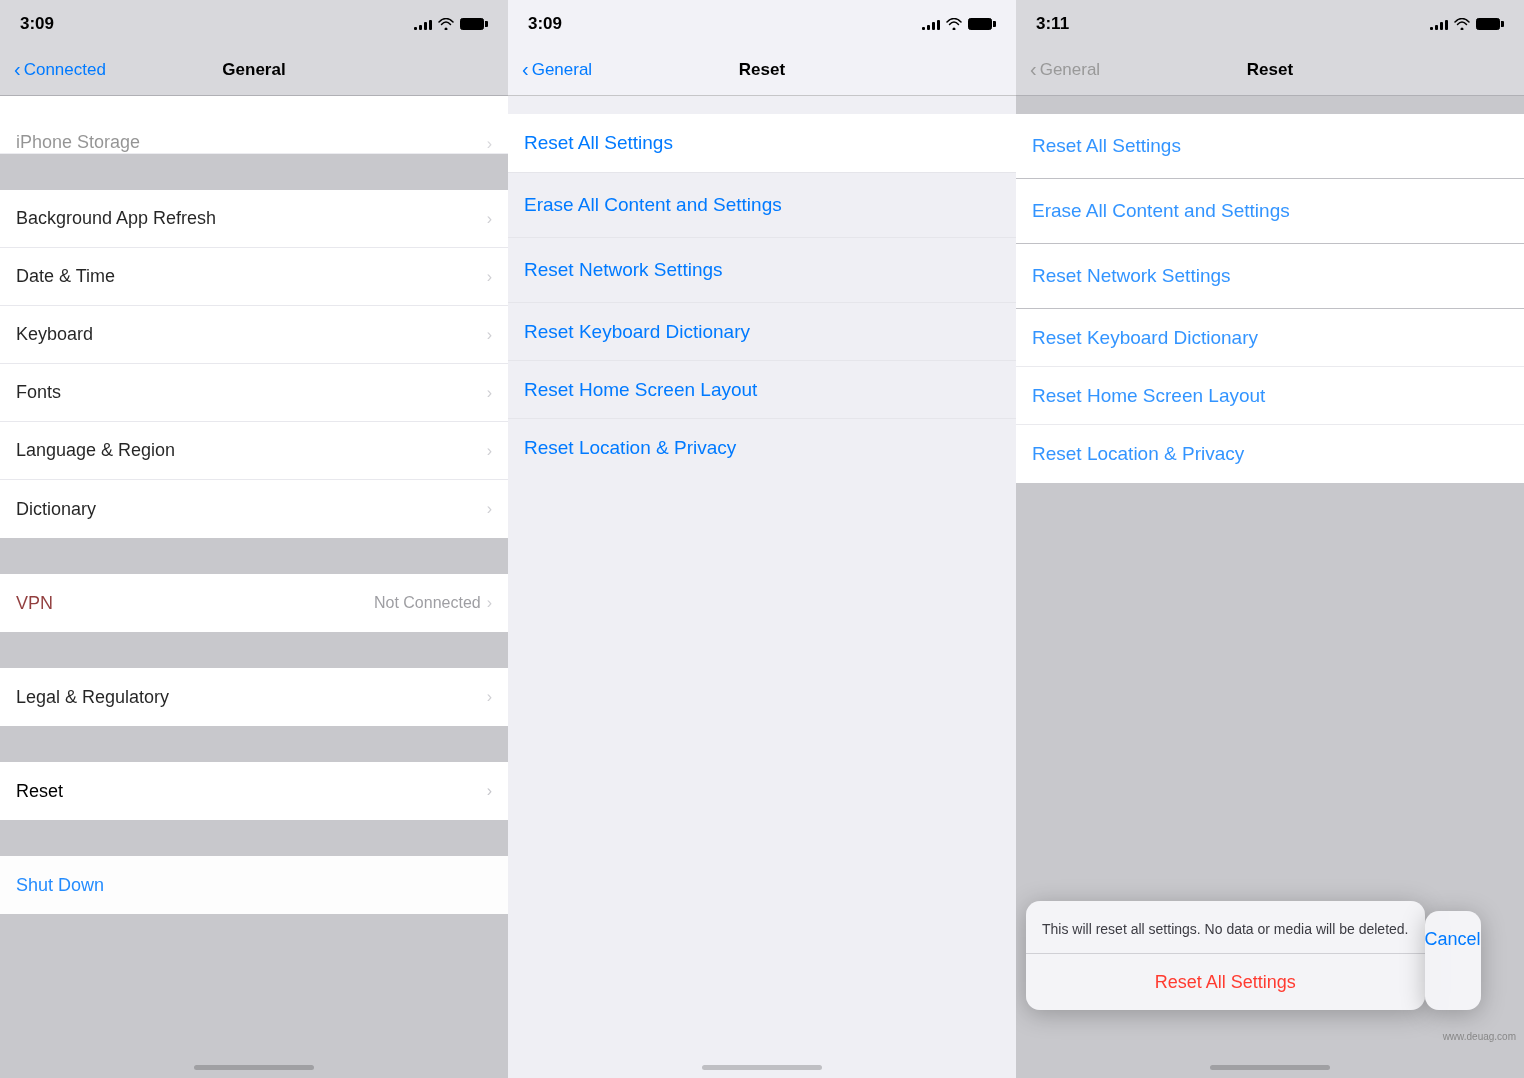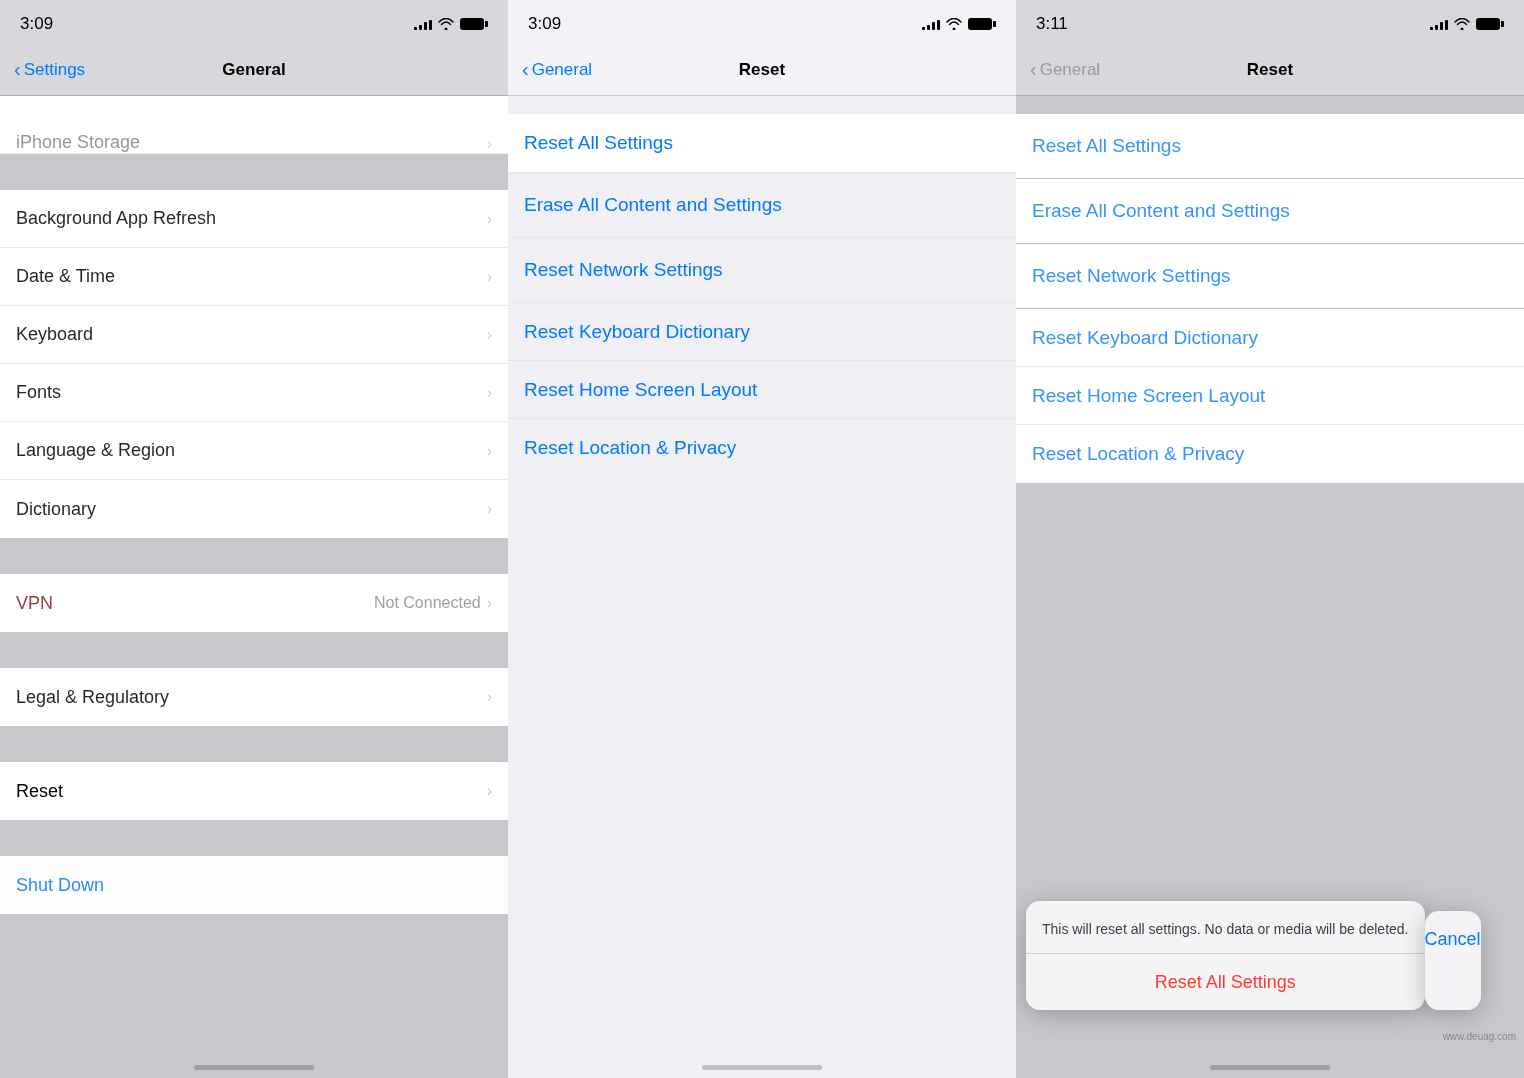--- a/index.html
+++ b/index.html
@@ -28,21 +28,21 @@
       display: flex;
       justify-content: space-between;
       align-items: center;
       padding: 12px 20px 8px 20px;
       background: #f2f2f7;
       height: 44px;
       flex-shrink: 0;
     }
     .status-time {
       font-size: 17px;
-      font-weight: 400;
+      font-weight: 700;
       color: #000;
     }
     .status-icons {
       display: flex;
       align-items: center;
       gap: 6px;
     }
 
     
     .nav-bar {
@@ -341,21 +341,21 @@
       <div class="battery-icon">
         <div class="battery-body"></div>
         <div class="battery-cap"></div>
       </div>
     </div>
   </div>
 
   <div class="nav-bar">
     <div class="nav-back">
       <span class="back-arrow">‹</span>
-      <span>Settings</span>
+      <span>Connected</span>
     </div>
     <span class="nav-title">General</span>
   </div>
 
   <div class="content">
 
     <div class="list-section">
       <div class="list-item" style="border-bottom: 1px solid #e5e5ea; opacity:0.7;align-items:flex-end;">
         <span class="list-item-text" style="opacity:0.6;">iPhone Storage</span>
         <div class="list-item-right">

